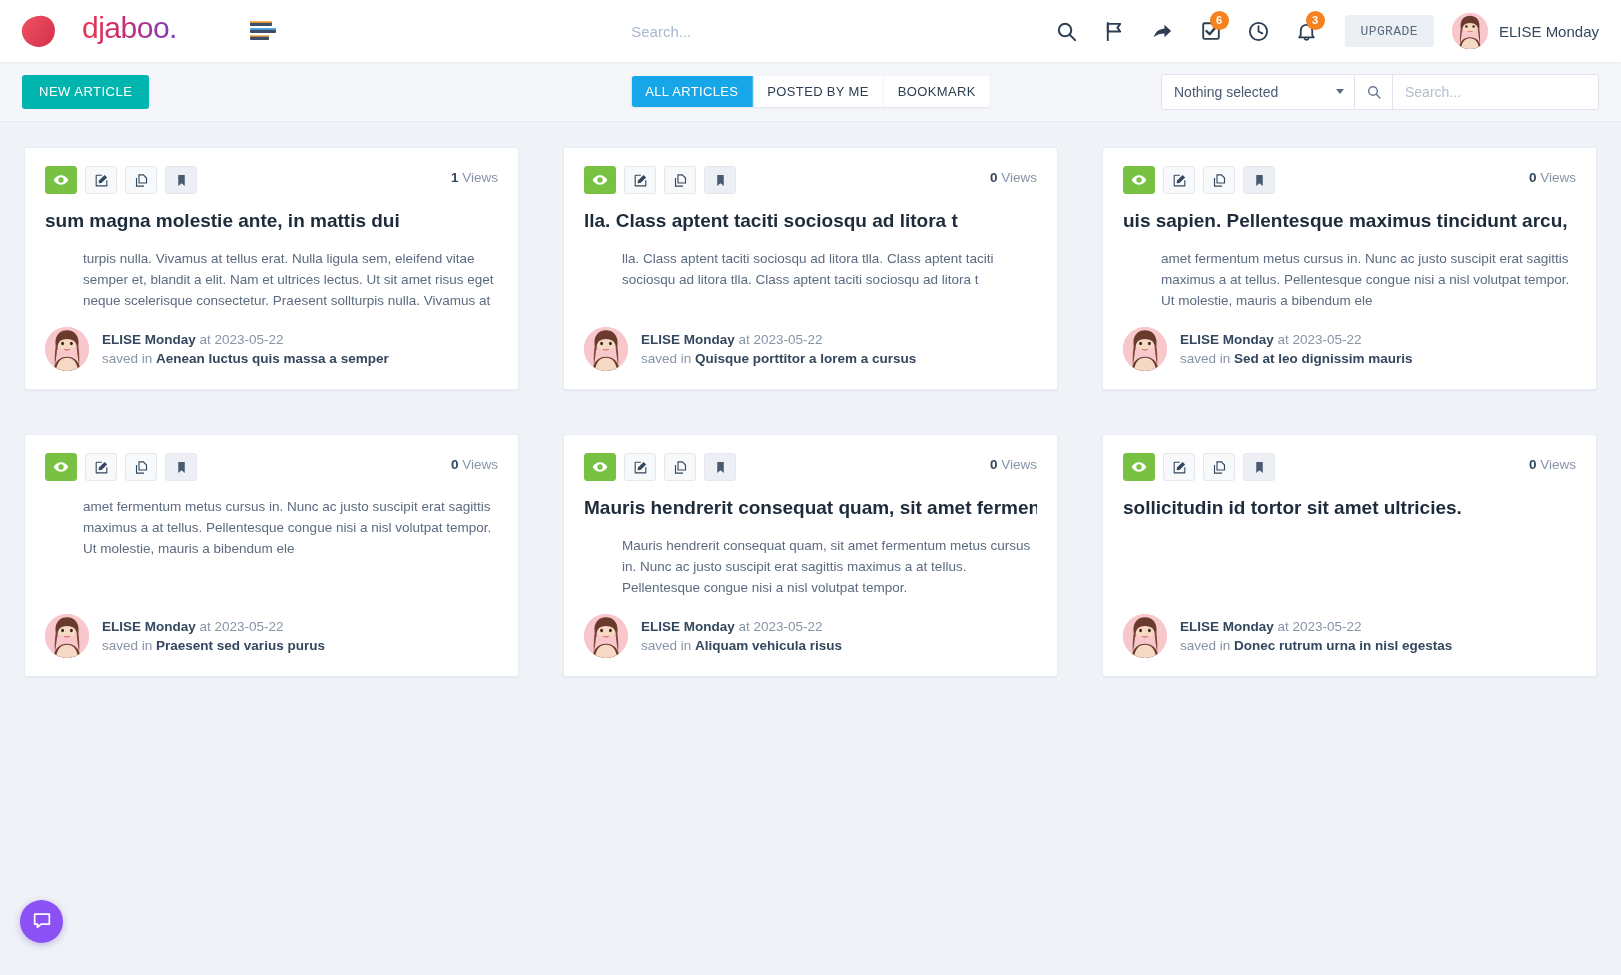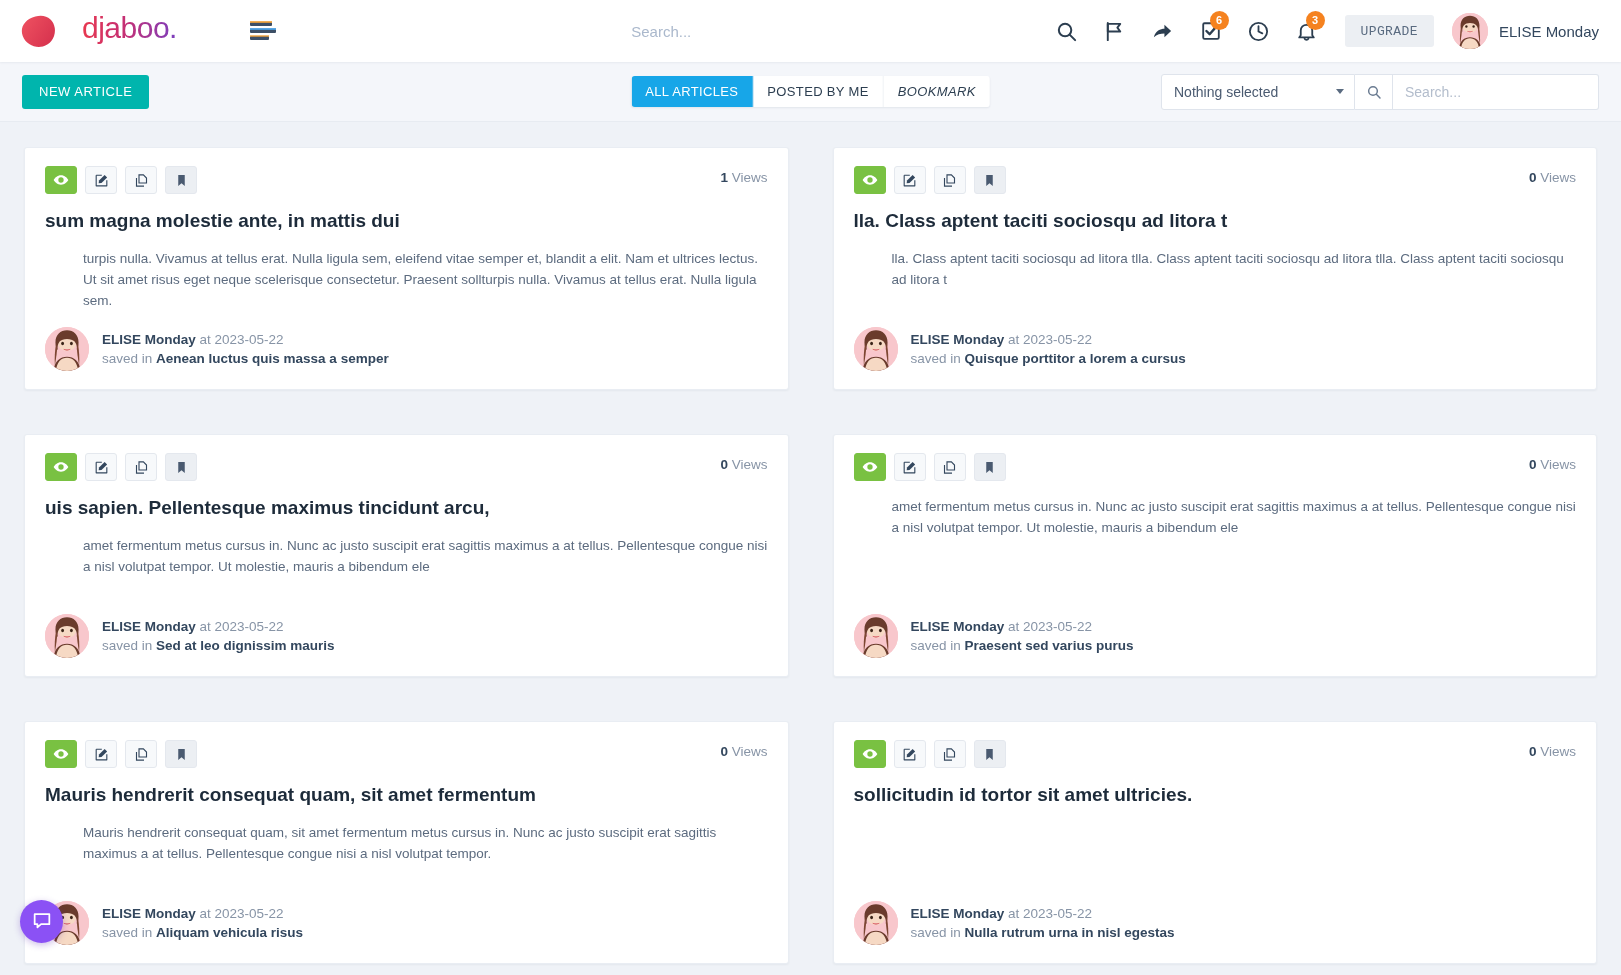--- a/index.html
+++ b/index.html
@@ -172,21 +172,21 @@
     height: 31px;
     padding: 8px 14px;
     display: flex; align-items: center;
     font-size: 13px;
     letter-spacing: .35px;
     background: #ffffff;
     color: #2c3e50;
     cursor: pointer;
     border-right: 1px solid #eceff3;
   }
-  .tab:last-child { border-right: none; font-style: italic; }
+  .tab:last-child { border-right: none; }
   .tab.active { background: #17a6e8; color: #ffffff; }
 
   .right-filters {
     margin-left: auto;
     display: flex;
     align-items: center;
     flex: none;
   }
   .select-box {
     width: 194px;
@@ -227,21 +227,21 @@
     color: #4a5a70;
     outline: none;
     font-family: "Liberation Sans", sans-serif;
   }
   .filter-search::placeholder { color: #b3bdcc; }
 
   
   .grid {
     padding: 25px 24px 0 24px;
     display: grid;
-    grid-template-columns: repeat(2, 1fr);
+    grid-template-columns: repeat(3, 1fr);
     column-gap: 28px;
     row-gap: 26px;
     gap: 44px;
   }
 
   .card {
     background: #ffffff;
     border: 1px solid #e9edf3;
     border-radius: 3px;
     box-shadow: 0 1px 2px rgba(16,36,64,.05);
@@ -814,21 +814,21 @@
         </svg>
       </span>
       <div class="foot-text">
         <div>
           <span class="who">ELISE Monday</span>
           <span class="saved-label">at</span>
           <span class="saved-label">2023-05-22</span>
         </div>
         <div>
           <span class="saved-label">saved in</span>
-          <span class="folder">Nulla rutrum urna in nisl egestas</span>
+          <span class="folder">Donec rutrum urna in nisl egestas</span>
         </div>
       </div>
     </div>
   </div>
 
 </div>
 
 <div class="chat-fab">
   <span>
     <svg width="22" height="22" viewBox="0 0 24 24" fill="none" stroke="#ffffff" stroke-width="1.9" stroke-linejoin="round">

